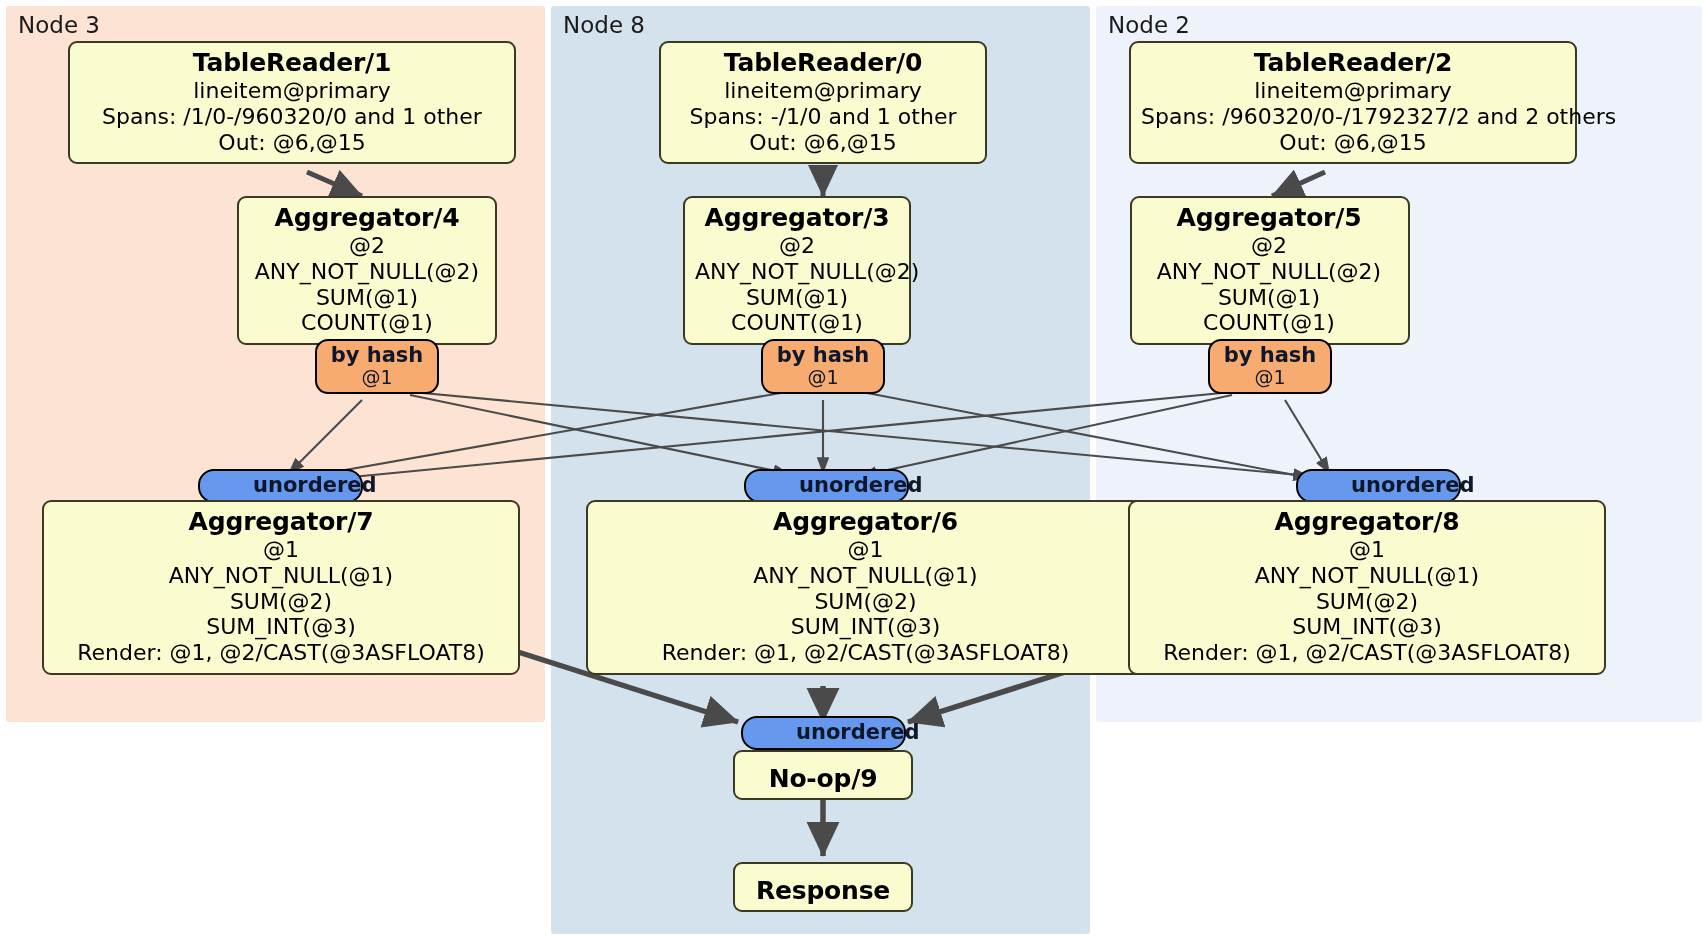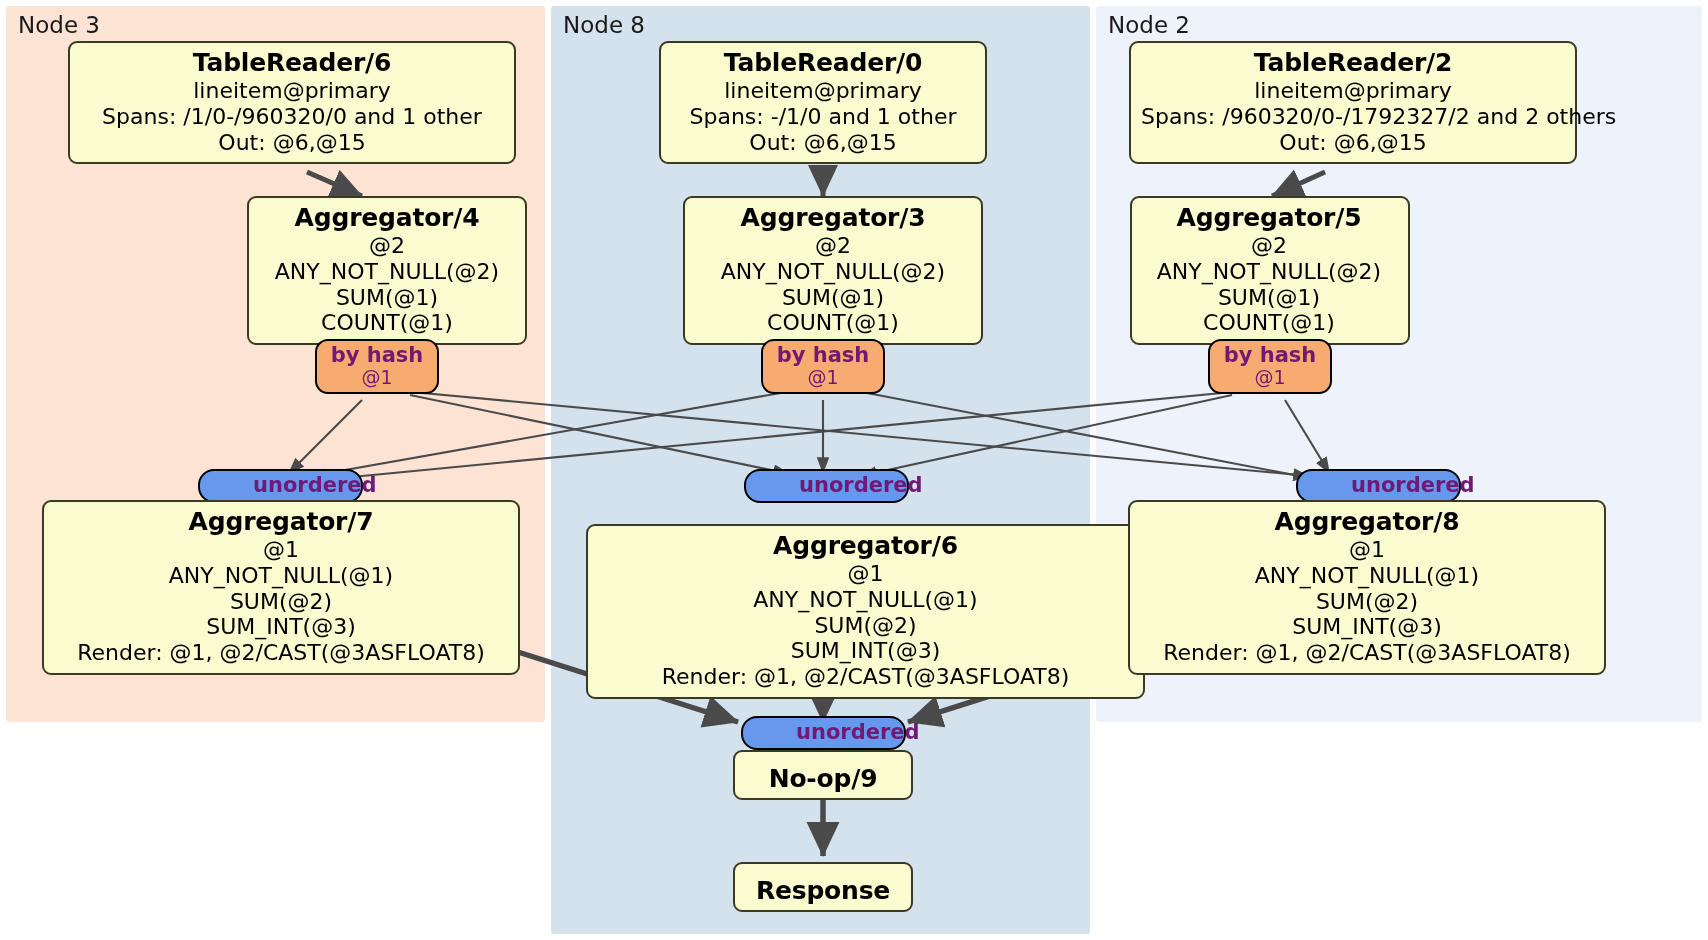--- a/index.html
+++ b/index.html
@@ -70,21 +70,21 @@
   }
   .proc-box.compact .proc-title {
     margin-bottom: 0;
   }
   
   .router {
     position: absolute;
     box-sizing: border-box;
     border: 2px solid #000000;
     text-align: center;
-    color: #701a75;
+    color: #0f172a;
     line-height: 1.1;
   }
   .router-hash {
     background: #f8ab71;
     border-radius: 13px;
     padding: 3px 12px 4px 12px;
   }
   .router-hash .r-title {
     display: block;
     font-weight: bold;
@@ -162,49 +162,49 @@
       <path d="M823,686 L823,722" marker-end="url(#ah-big)"></path>
       <path d="M1128,652 L908,722" marker-end="url(#ah-big)"></path>
     </g>
 
     <g stroke="#4a4a4a" stroke-width="5.5" fill="none">
       <path d="M823,789 L823,856" marker-end="url(#ah-big)"></path>
     </g>
   </svg>
 
   <div class="proc-box" style="left:68px; top:41px; width:448px;">
-    <span class="proc-title">TableReader/6</span>
+    <span class="proc-title">TableReader/1</span>
     <span class="proc-line">lineitem@primary</span>
     <span class="proc-line">Spans: /1/0-/960320/0 and 1 other</span>
     <span class="proc-line">Out: @6,@15</span>
   </div>
 
   <div class="proc-box" style="left:659px; top:41px; width:328px;">
     <span class="proc-title">TableReader/0</span>
     <span class="proc-line">lineitem@primary</span>
     <span class="proc-line">Spans: -/1/0 and 1 other</span>
     <span class="proc-line">Out: @6,@15</span>
   </div>
 
   <div class="proc-box" style="left:1129px; top:41px; width:448px;">
     <span class="proc-title">TableReader/2</span>
     <span class="proc-line">lineitem@primary</span>
     <span class="proc-line">Spans: /960320/0-/1792327/2 and 2 others</span>
     <span class="proc-line">Out: @6,@15</span>
   </div>
 
-  <div class="proc-box" style="left:247px; top:196px; width:280px;text-align:center;">
+  <div class="proc-box" style="left:237px; top:196px; width:260px;text-align:center;">
     <span class="proc-title">Aggregator/4</span>
     <span class="proc-line">@2</span>
     <span class="proc-line">ANY_NOT_NULL(@2)</span>
     <span class="proc-line">SUM(@1)</span>
     <span class="proc-line">COUNT(@1)</span>
   </div>
 
-  <div class="proc-box" style="left:683px; top:196px; width:300px;">
+  <div class="proc-box" style="left:683px; top:196px; width:228px;">
     <span class="proc-title">Aggregator/3</span>
     <span class="proc-line">@2</span>
     <span class="proc-line">ANY_NOT_NULL(@2)</span>
     <span class="proc-line">SUM(@1)</span>
     <span class="proc-line">COUNT(@1)</span>
   </div>
 
   <div class="proc-box" style="left:1130px; top:196px; width:280px;padding-left:8px;">
     <span class="proc-title">Aggregator/5</span>
     <span class="proc-line">@2</span>
@@ -242,21 +242,21 @@
 
   <div class="proc-box" style="left:42px; top:500px; width:478px;text-align:center;">
     <span class="proc-title">Aggregator/7</span>
     <span class="proc-line">@1</span>
     <span class="proc-line">ANY_NOT_NULL(@1)</span>
     <span class="proc-line">SUM(@2)</span>
     <span class="proc-line">SUM_INT(@3)</span>
     <span class="proc-line">Render: @1, @2/CAST(@3ASFLOAT8)</span>
   </div>
 
-  <div class="proc-box" style="left:586px; top:524px; width:559px;">
+  <div class="proc-box" style="left:586px; top:500px; width:559px;">
     <span class="proc-title">Aggregator/6</span>
     <span class="proc-line">@1</span>
     <span class="proc-line">ANY_NOT_NULL(@1)</span>
     <span class="proc-line">SUM(@2)</span>
     <span class="proc-line">SUM_INT(@3)</span>
     <span class="proc-line">Render: @1, @2/CAST(@3ASFLOAT8)</span>
   </div>
 
   <div class="proc-box" style="left:1128px; top:500px; width:478px;">
     <span class="proc-title">Aggregator/8</span>

